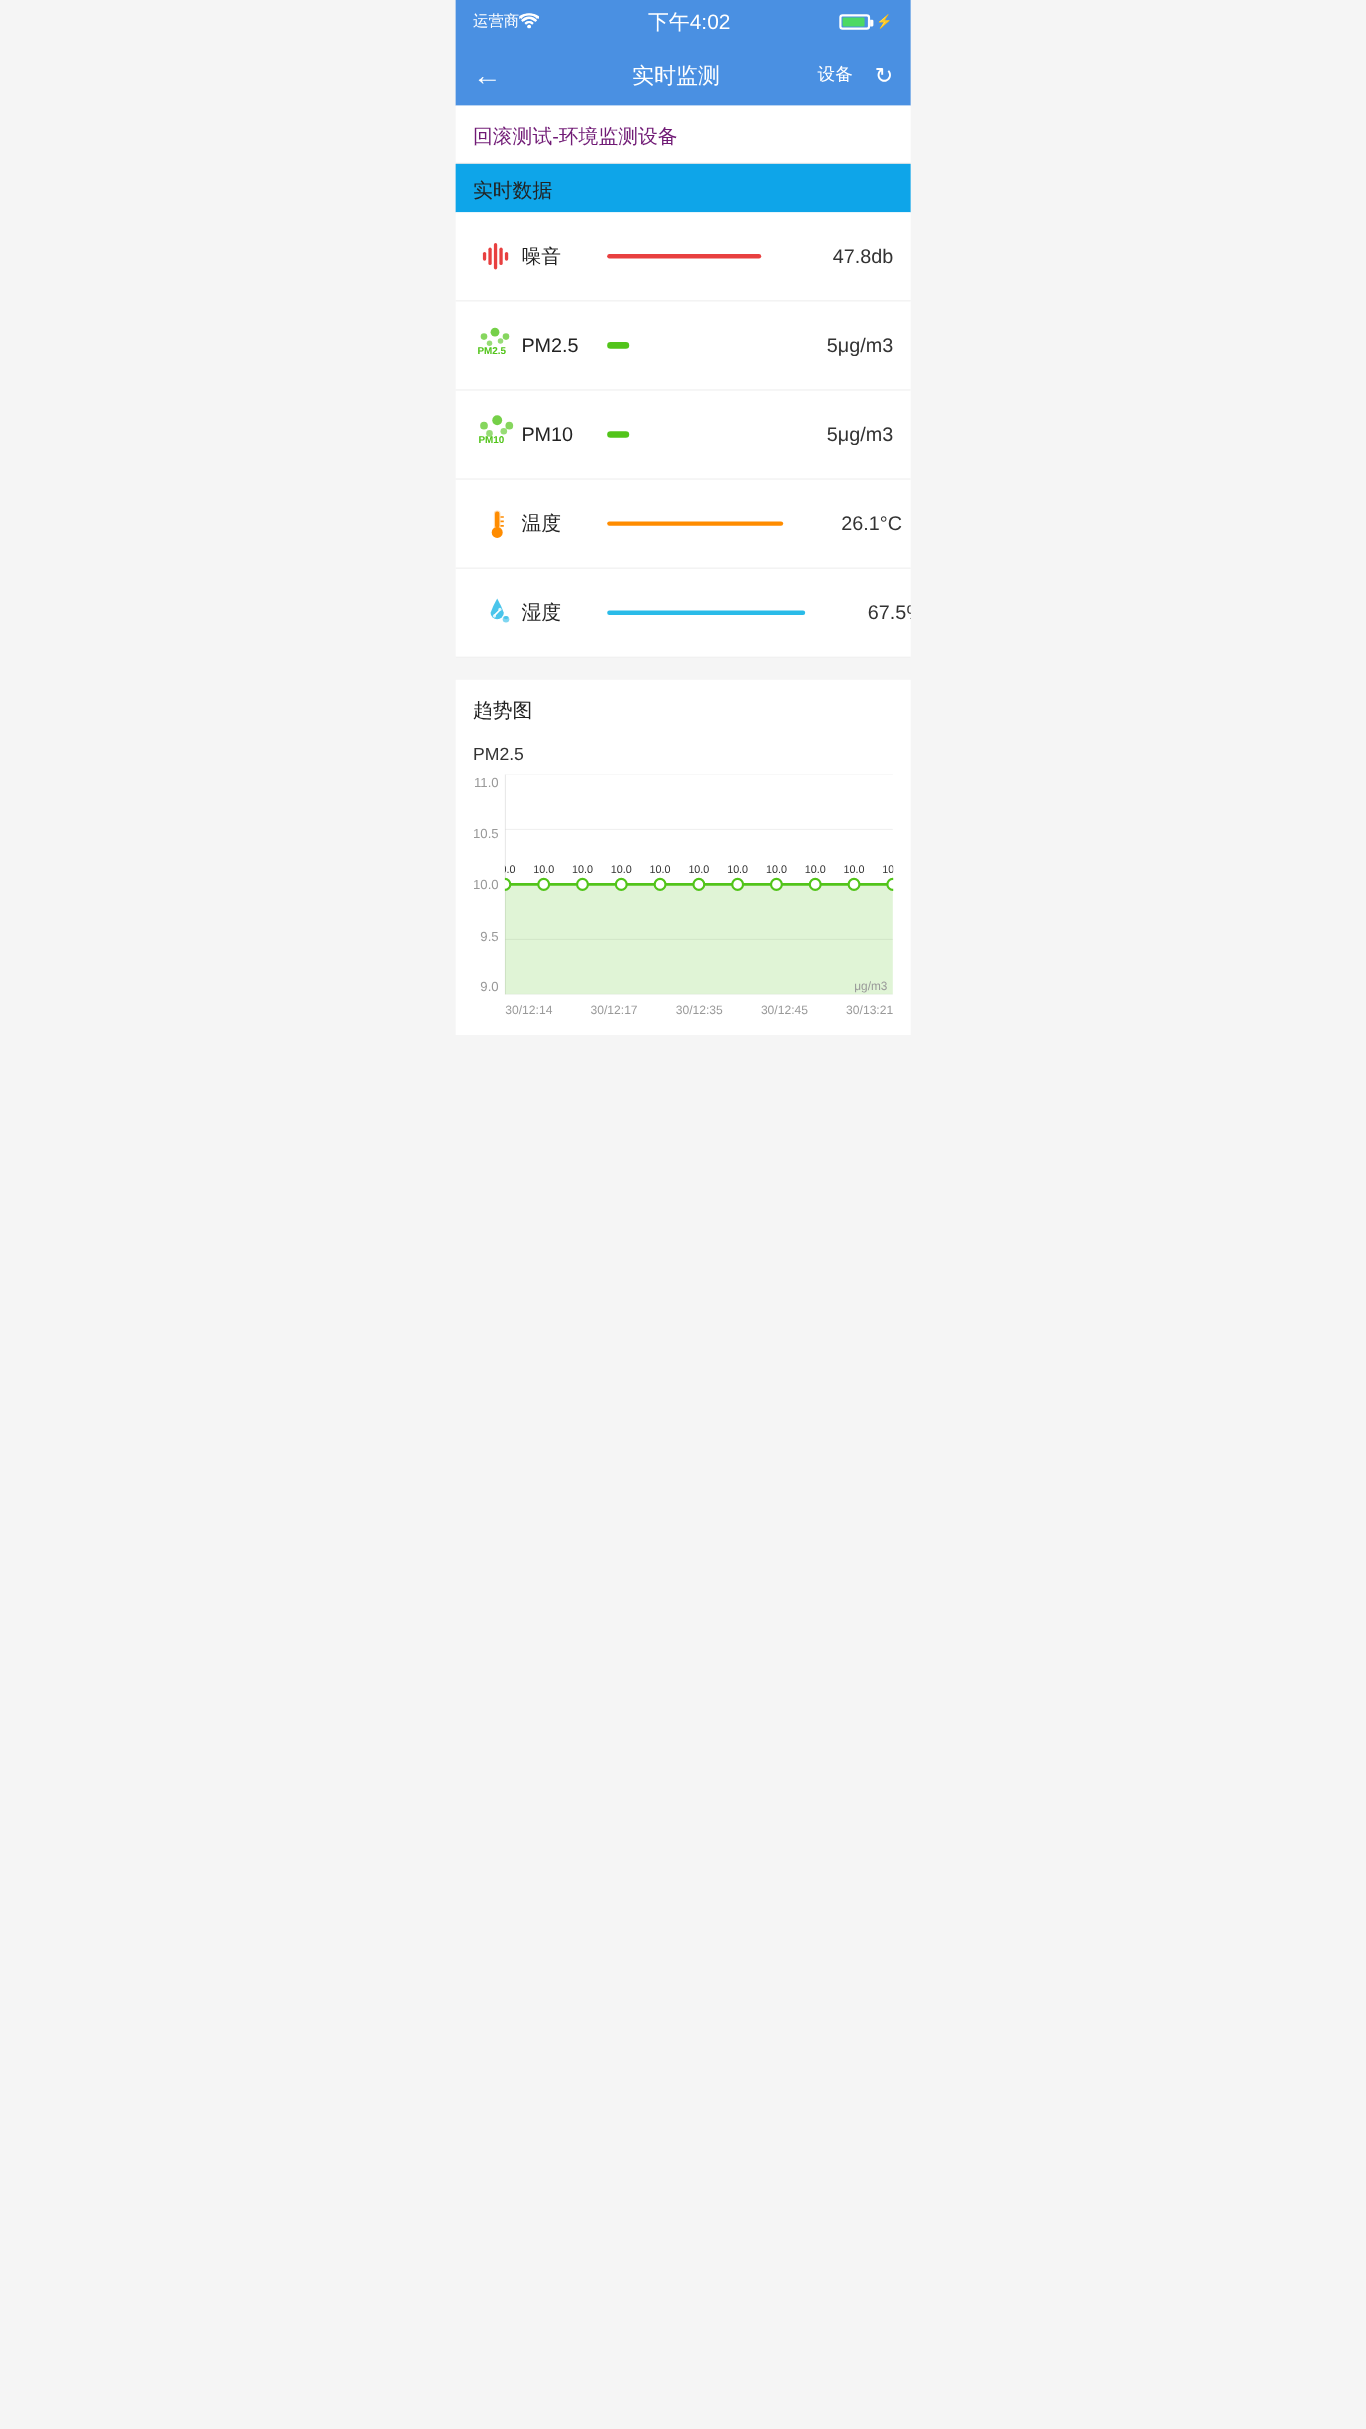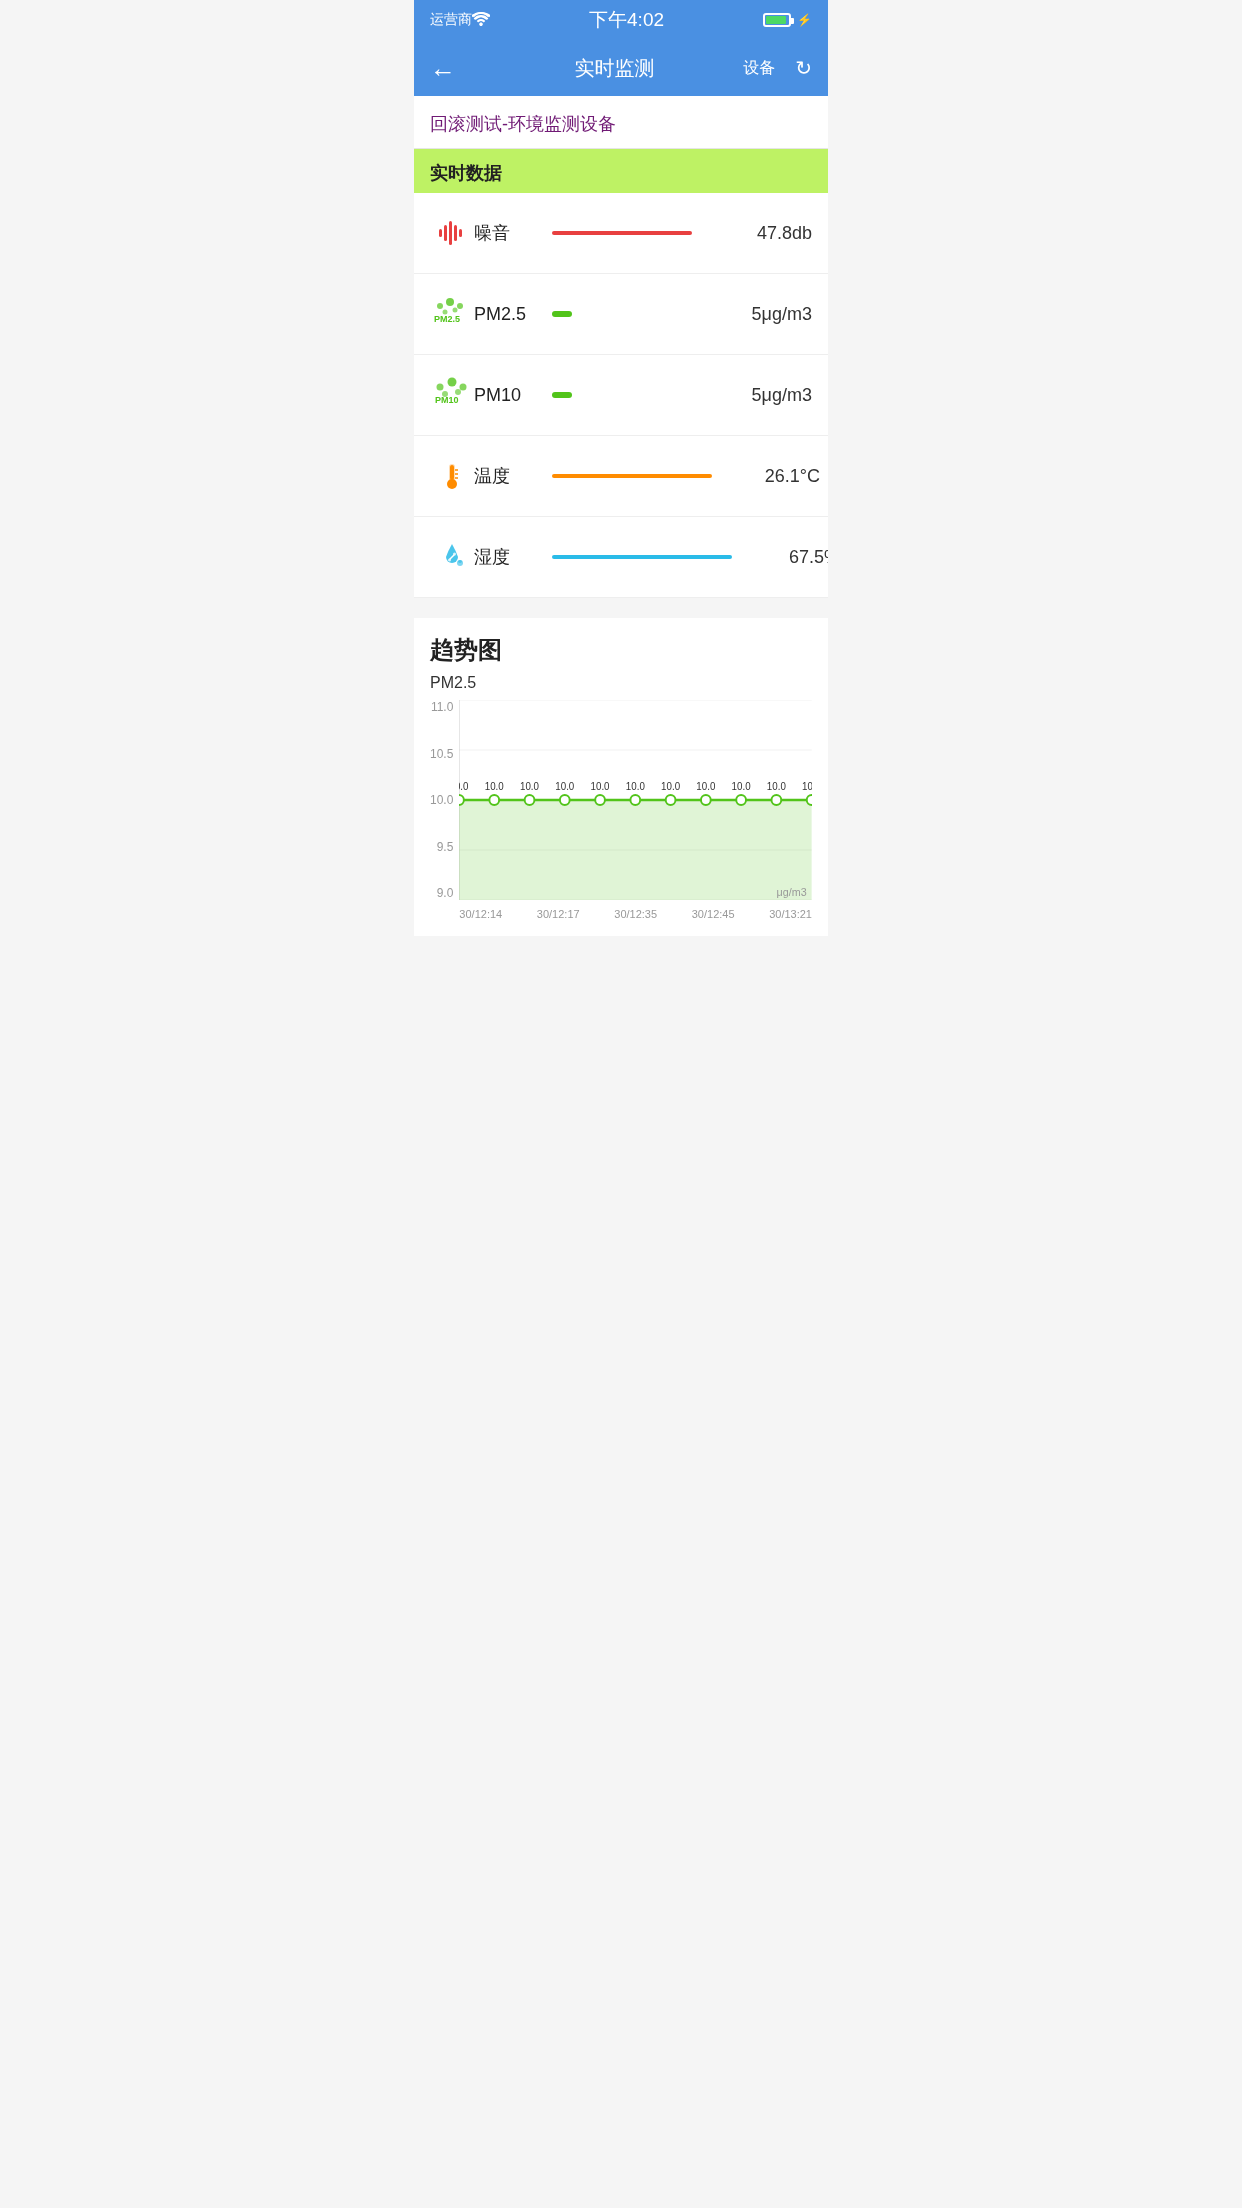--- a/index.html
+++ b/index.html
@@ -61,25 +61,25 @@
       border-bottom: 1px solid #e5e5e5;
     }
     .device-title {
       font-size: 18px;
       color: #701a75;
       font-weight: 500;
     }
 
     
     .section-label {
-      background: #bef264;
+      background: #0ea5e9;
       padding: 12px 16px 8px;
       font-size: 18px;
       color: #222;
-      font-weight: 700;
+      font-weight: 400;
     }
     .data-list {
       background: white;
     }
     .data-row {
       display: flex;
       align-items: center;
       padding: 18px 16px;
       border-bottom: 1px solid #eeeeee;
       min-height: 72px;
@@ -122,24 +122,24 @@
       flex-shrink: 0;
     }
 
     
     .chart-section {
       background: white;
       margin-top: 8px;
       padding: 16px;
     }
     .chart-section-label {
-      font-size: 24px;
+      font-size: 18px;
       color: #222;
-      font-weight: 700;
-      margin-bottom: 0;
+      font-weight: 400;
+      margin-bottom: 12px;
     }
     .chart-subtitle {
       font-size: 16px;
       color: #333;
       margin-bottom: 8px;
     }
   </style>
 </head>
 <body>
 

